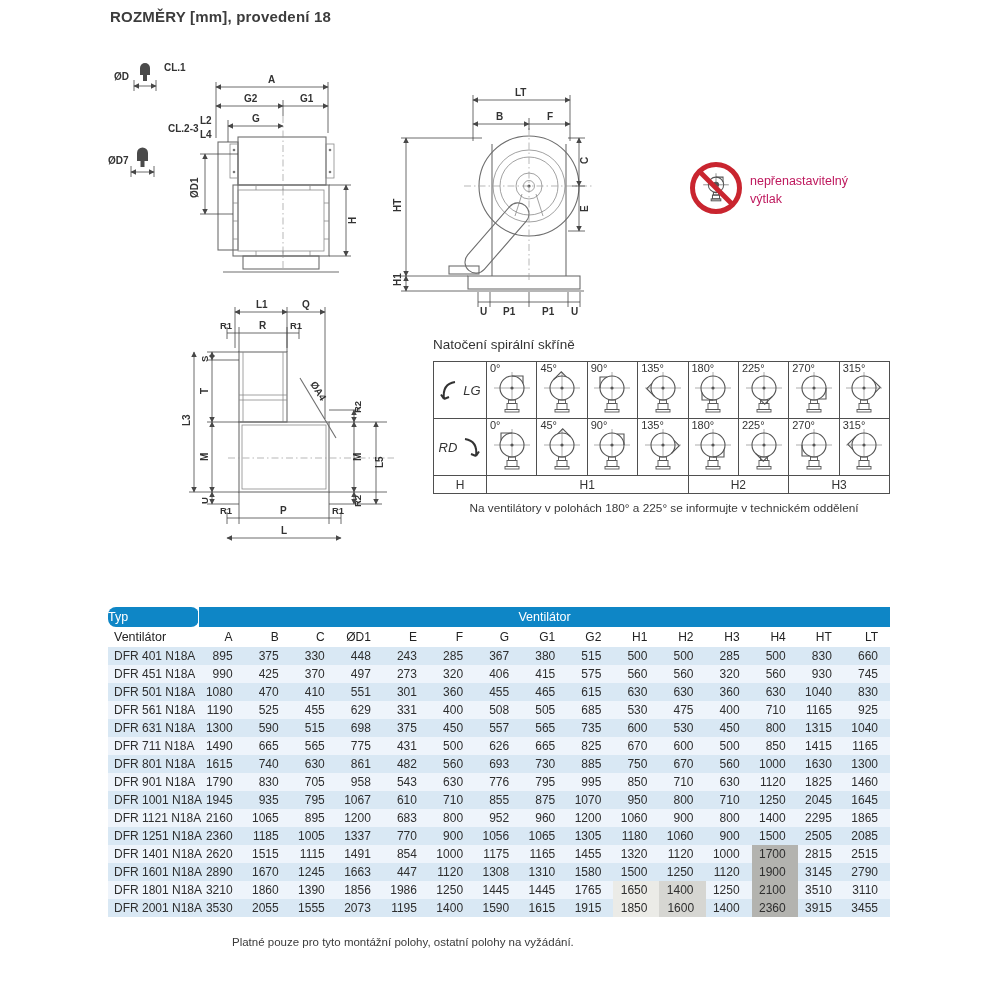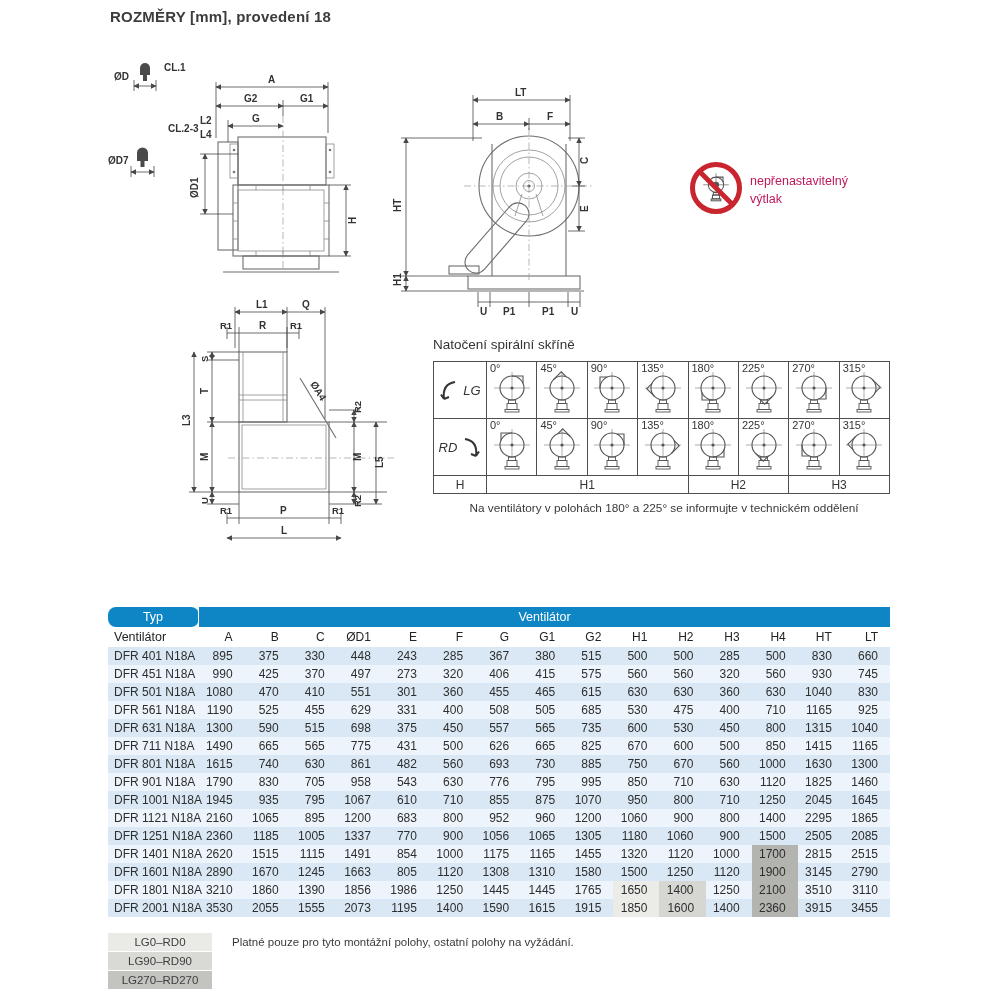--- a/index.html
+++ b/index.html
@@ -28,21 +28,21 @@
   .rot-angle{display:block;font-size:11px;color:#333;padding:1px 0 0 3px;line-height:11px;}
   .rot-cell svg{display:block;margin:-4px auto 0 auto;}
   .rot-foot td{height:17px;text-align:center;font-size:12px;color:#333;vertical-align:middle;}
   .rot-note{left:433px;top:501px;width:462px;text-align:center;font-size:11.8px;color:#3a3a3a;}
   
   .main-table{left:108px;top:607px;width:782px;border-collapse:collapse;table-layout:fixed;position:absolute;
               font-size:12px;color:#2e2e2e;}
   .main-table th,.main-table td{padding:0;font-weight:normal;white-space:nowrap;}
   .main-table thead tr{height:20px;}
   .th-blue{color:#fff;font-weight:bold;font-size:12.5px;}
-  .th-typ{text-align:center;padding-left:6px;width:90px;border-radius:8px;}
+  .th-typ{text-align:left;padding-left:6px;width:90px;border-radius:8px;}
   .th-group{text-align:center;border-left:1px solid #fff;}
   .hdr2 td{background:#fff;color:#222;}
   .hdr2 .typ{font-size:12.5px;}
   .main-table tbody tr{height:18px;}
   .main-table td.typ{text-align:left;padding-left:6px;}
   .main-table td.num, .hdr2 td.num{text-align:right;padding-right:12px;}
   .row-blue td{background:#d9e8f4;}
   .row-light td{background:#eef4fb;}
   
   .legend{left:108px;top:933px;width:104px;}
@@ -770,21 +770,21 @@
           <td class="num" style="background: rgb(179, 179, 175);">1700</td>
           <td class="num">2815</td>
           <td class="num">2515</td>
         </tr>
         <tr class="row-blue">
           <td class="typ">DFR 1601 N18A</td>
           <td class="num">2890</td>
           <td class="num">1670</td>
           <td class="num">1245</td>
           <td class="num">1663</td>
-          <td class="num">805</td>
+          <td class="num">447</td>
           <td class="num">1120</td>
           <td class="num">1308</td>
           <td class="num">1310</td>
           <td class="num">1580</td>
           <td class="num">1500</td>
           <td class="num">1250</td>
           <td class="num">1120</td>
           <td class="num" style="background: rgb(179, 179, 175);">1900</td>
           <td class="num">3145</td>
           <td class="num">2790</td>
@@ -821,20 +821,15 @@
           <td class="num" style="background: rgb(235, 235, 231);">1850</td>
           <td class="num" style="background: rgb(214, 214, 210); padding-left: 8px;">1600</td>
           <td class="num">1400</td>
           <td class="num" style="background: rgb(179, 179, 175);">2360</td>
           <td class="num">3915</td>
           <td class="num">3455</td>
         </tr>
       </tbody>
   </table>
 
-  <div class="abs legend" id="legend">
-      <div class="legend-box" style="background: rgb(234, 234, 231);">LG0–RD0</div>
-      <div class="legend-box" style="background: rgb(217, 217, 213);">LG90–RD90</div>
-      <div class="legend-box" style="background: rgb(195, 195, 191);">LG270–RD270</div>
-    </div>
   <div class="abs legend-note">Platné pouze pro tyto montážní polohy, ostatní polohy na vyžádání.</div>
 
 </div>
 
 </body></html>

